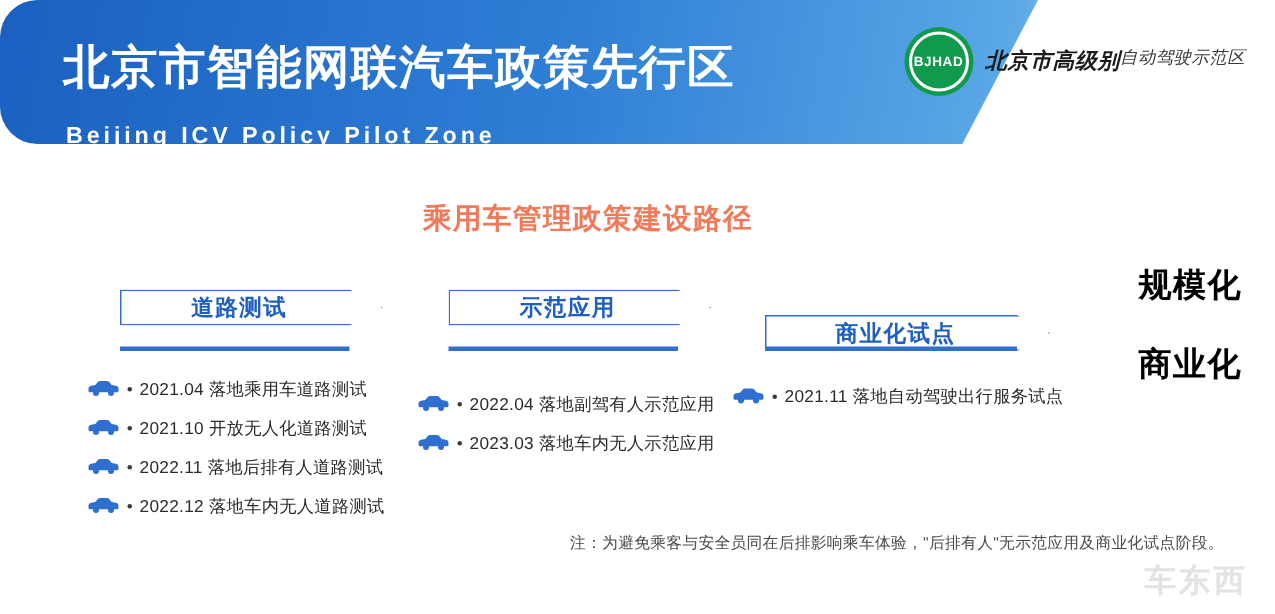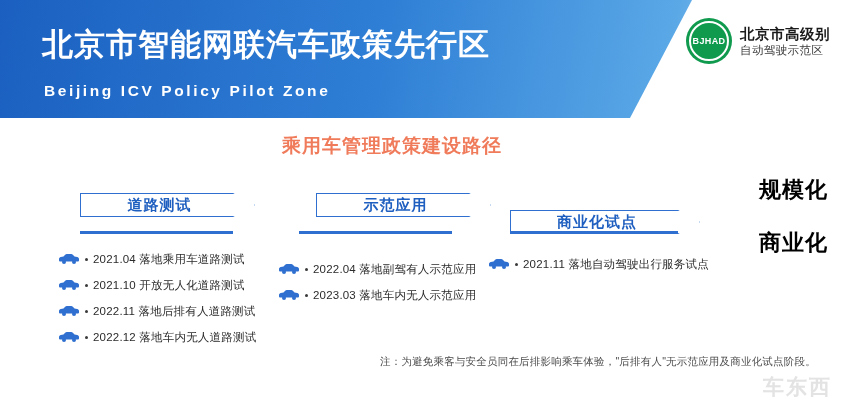--- a/index.html
+++ b/index.html
@@ -13,22 +13,23 @@
     font-family: "Liberation Sans", sans-serif;
     overflow: hidden;
     position: relative;
   }
 
   
   .header {
     position: absolute;
     left: 0; top: 0;
     width: 850px;
-    height: 118px;
+    height: 96px;
     background: linear-gradient(100deg, #1b60c0 0%, #2f7fd6 45%, #5aa8e6 78%, #eaf3fb 100%);
+    border-radius: 25px;
   }
   .header-white-wedge {
     position: absolute;
     right: 0; top: 0;
     width: 220px; height: 118px;
     background: #ffffff;
     clip-path: polygon(62px 0, 220px 0, 220px 118px, 0 118px);
   }
   .title-cn {
     position: absolute;
@@ -77,22 +78,23 @@
   }
   .logo-badge .logo-text {
     position: relative;
     color: #ffffff;
     font-size: 9px;
     font-weight: bold;
     letter-spacing: 0.4px;
   }
   .logo-lines {
     display: flex;
-    flex-direction: column;
+    flex-direction: row;
     line-height: 1.25;
+    font-style: italic;
   }
   .logo-line1 {
     font-size: 14.5px;
     font-weight: bold;
     color: #1b1b1b;
     letter-spacing: 0.5px;
   }
   .logo-line2 {
     font-size: 11.5px;
     color: #3b3b3b;
@@ -136,21 +138,21 @@
     letter-spacing: 1px;
     transform: translateX(-8px);
   }
   .arrow-underline {
     position: absolute;
     height: 3px;
     background: #2f6fd0;
   }
 
   #arrow1 { left: 80px;  top: 193px; width: 175px; }
-  #arrow2 { left: 299px; top: 193px; width: 175px; margin-left: 17px; }
+  #arrow2 { left: 299px; top: 193px; width: 175px; }
   #arrow3 { left: 510px; top: 210px; width: 190px; }
 
   #underline1 { left: 80px;  top: 231px; width: 153px; }
   #underline2 { left: 299px; top: 231px; width: 153px; }
   #underline3 { left: 510px; top: 231px; width: 168px; }
 
   
   .right-word {
     position: absolute;
     right: 22px;

